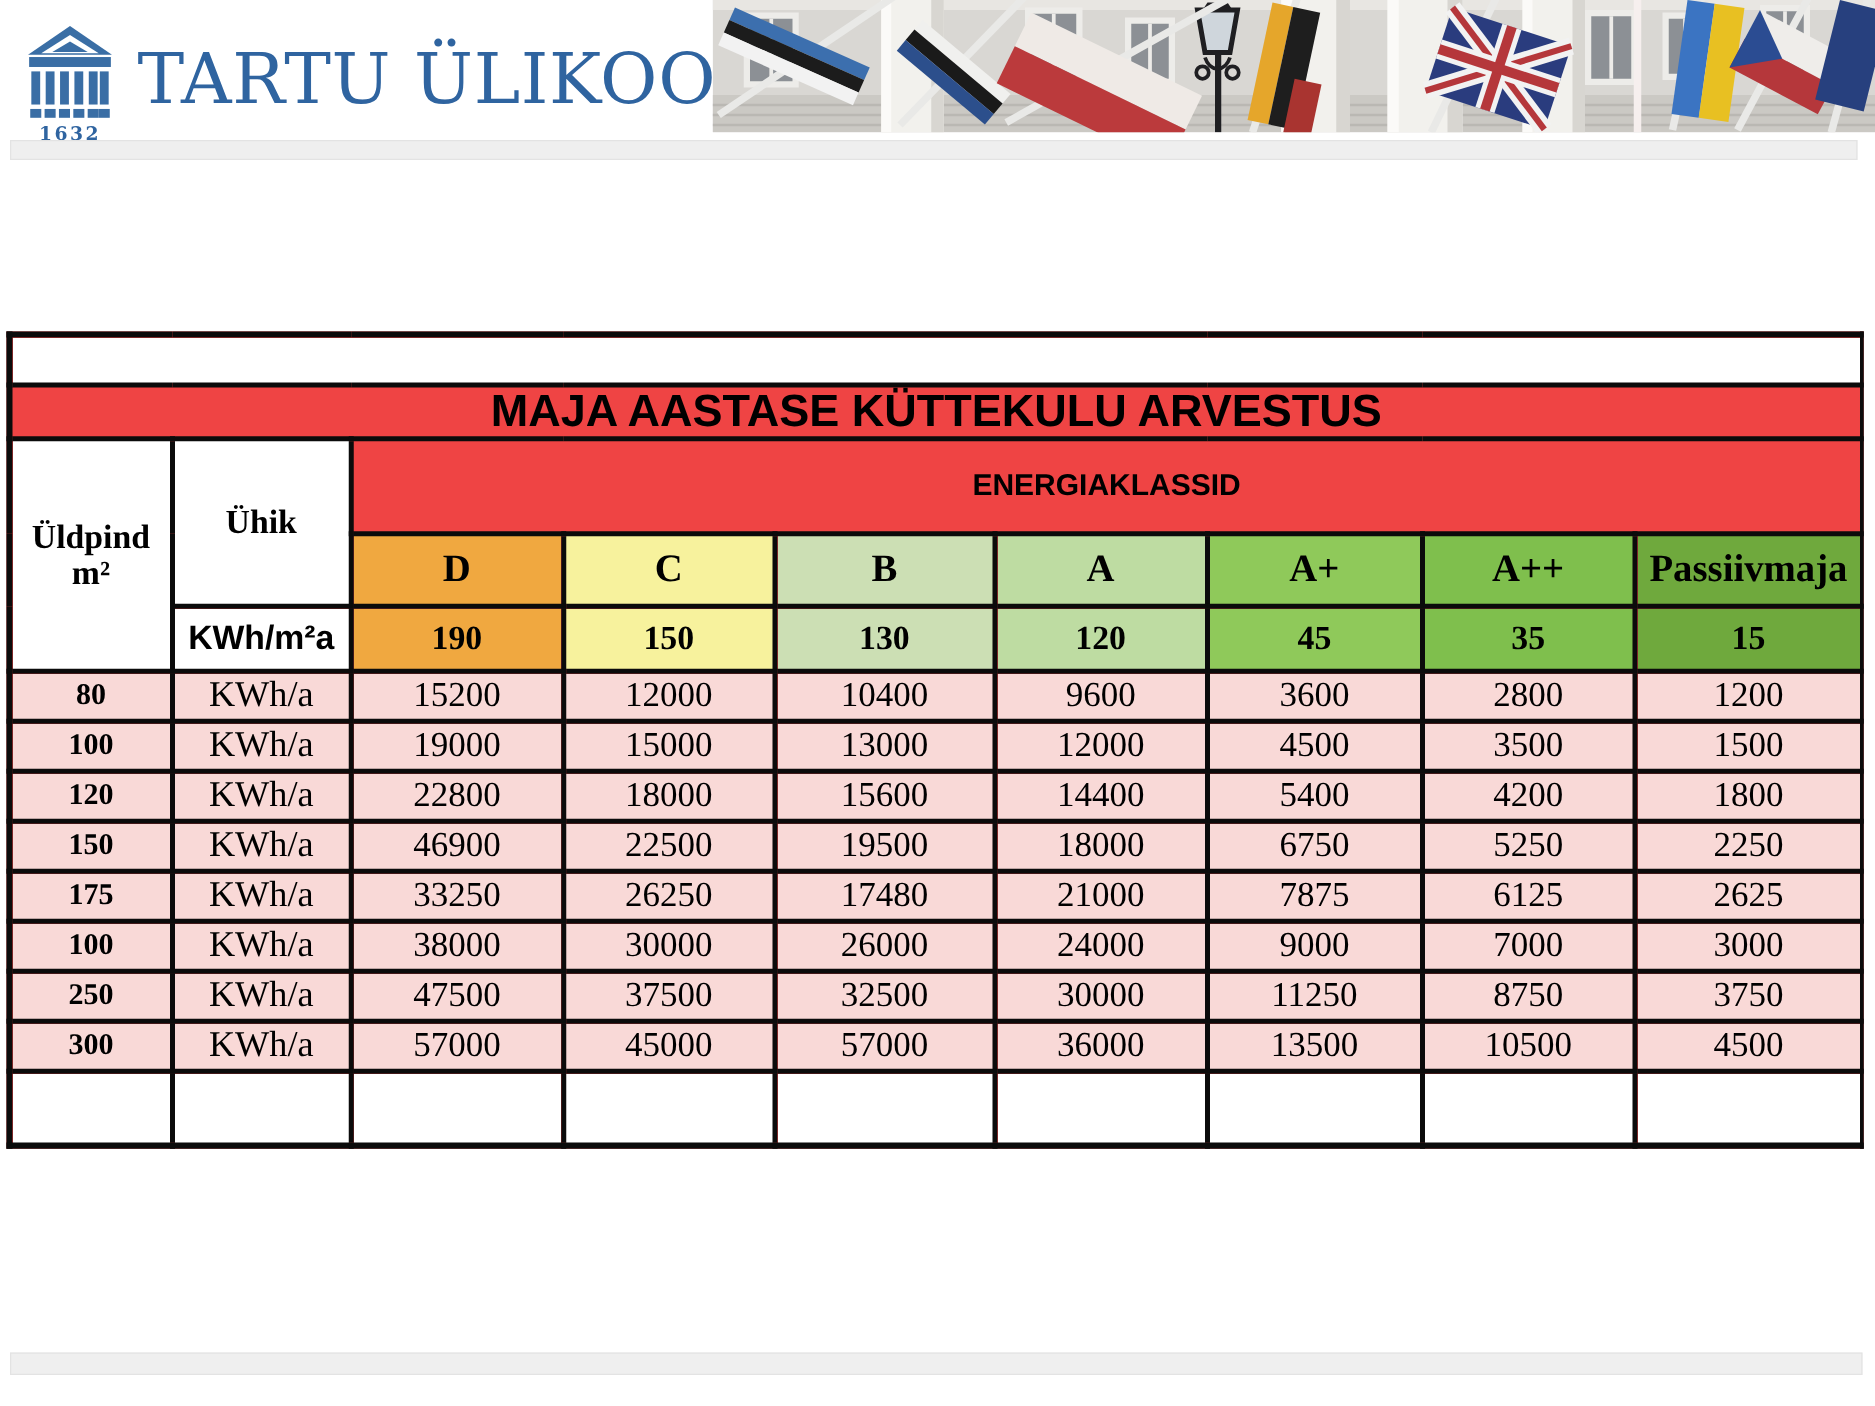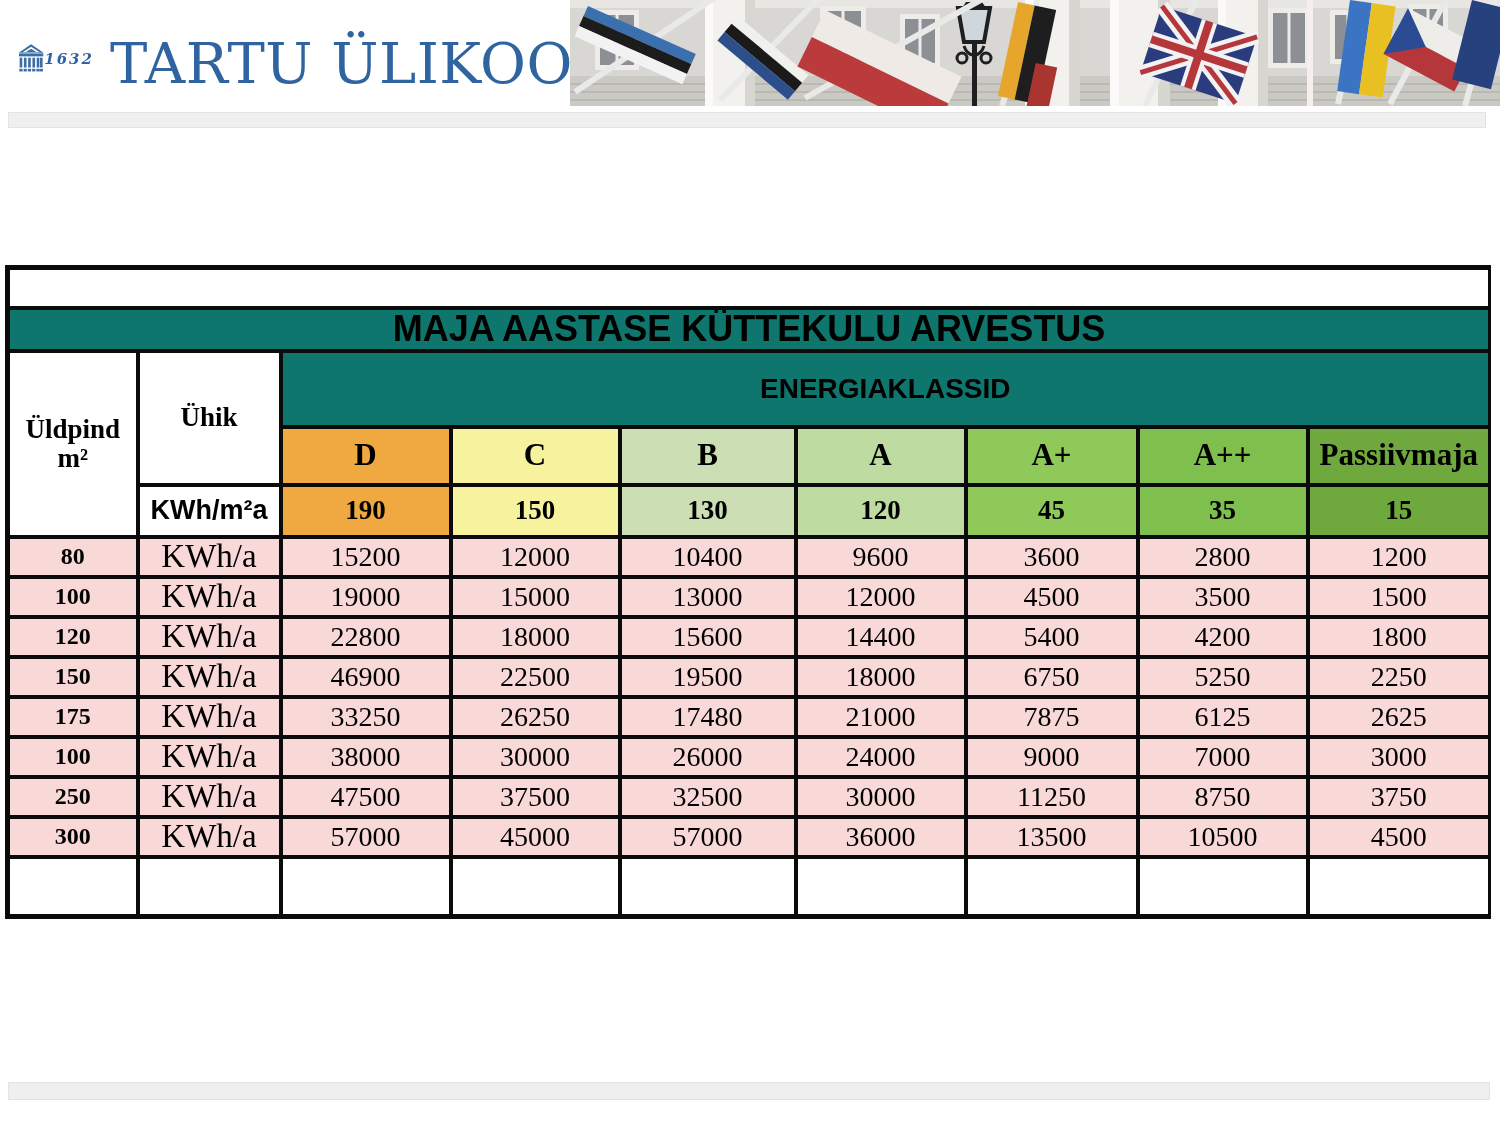--- a/index.html
+++ b/index.html
@@ -8,53 +8,53 @@
     --class-a-plus:#8FC95A; --class-a-plus-plus:#7FBF4D; --class-passiv:#6FA93D;
     --row-pink:#F9D9D7; --bar-gray:#EFEFEF; --border-black:#0B0B0B;
   }
   *{box-sizing:border-box;}
   html,body{margin:0;padding:0;background:#fff;}
   .page{position:relative;width:1500px;height:1125px;background:#ffffff;overflow:hidden;
         font-family:"Liberation Serif",serif;color:#000;}
 
   
   .logo{position:absolute;left:18px;top:20px;display:flex;align-items:flex-start;gap:16px;}
-  .logo-mark{display:flex;flex-direction:row;align-items:center;width:76px;font-style:italic;}
+  .logo-mark{display:flex;flex-direction:column;align-items:center;width:76px;}
   .logo-year{font-family:"DejaVu Serif",serif;font-weight:bold;color:var(--accent-blue);
              font-size:15px;letter-spacing:2px;margin-top:2px;}
   .logo-text{font-family:"DejaVu Serif",serif;color:var(--accent-blue);font-size:56px;
              line-height:1;margin-top:16px;letter-spacing:0.5px;white-space:nowrap;}
 
   .banner{position:absolute;left:570px;top:0;width:930px;height:106px;overflow:hidden;}
   .banner svg{display:block;}
 
   .bar{position:absolute;background:var(--bar-gray);border:1px solid #E3E3E3;}
   .bar-top{left:8px;top:112px;width:1478px;height:16px;}
   .bar-bottom{left:8px;top:1082px;width:1482px;height:18px;}
 
   
   .table-wrap{position:absolute;left:5px;top:265px;width:1486px;height:660px;overflow:hidden;}
   table.calc{table-layout:fixed;border-collapse:collapse;width:1483px;
-             border:5px solid var(--border-black);background:#0f766e;padding-left:16px;}
+             border:5px solid var(--border-black);background:#ef4444;padding-left:16px;}
   table.calc td{border:4px solid var(--border-black);text-align:center;vertical-align:middle;
                 padding:0;overflow:hidden;line-height:1.05;}
 
   tr.r-empty td{height:40px;background:#fff;}
   tr.r-title td{height:43px;font-family:"Liberation Sans",sans-serif;font-weight:bold;
                 font-size:36px;letter-spacing:0;}
-  td.group-header{font-family:"Liberation Sans",sans-serif;font-weight:bold;font-size:28px;}
+  td.group-header{font-family:"Liberation Sans",sans-serif;font-weight:bold;font-size:24px;}
   tr.r-h1 td{height:76px;}
   td.area-header{font-weight:bold;font-size:27px;line-height:1.2;background:#fff;}
   td.unit-header{font-weight:bold;font-size:27px;background:#fff;}
   tr.r-h2 td{height:58px;font-weight:bold;font-size:31px;}
   tr.r-h3 td{height:52px;font-weight:bold;font-size:27px;}
   td.per-unit-label{font-family:"Liberation Sans",sans-serif;font-weight:normal;font-size:25px;background:#fff;}
   tr.r-data td{height:40px;font-size:28px;background:var(--row-pink);}
   tr.r-data td.area-cell{font-weight:bold;font-size:24px;}
-  tr.r-data td.unit-cell{font-size:33px;font-family:Liberation Serif, serif;}
+  tr.r-data td.unit-cell{font-size:29px;font-family:Liberation Serif, serif;}
   tr.r-partial td{height:60px;background:#fff;}
 
   td.cD{background:var(--class-d);} td.cC{background:var(--class-c);}
   td.cB{background:var(--class-b);} td.cA{background:var(--class-a);}
   td.cAp{background:var(--class-a-plus);} td.cApp{background:var(--class-a-plus-plus);}
   td.cP{background:var(--class-passiv);}
 </style>
 </head>
 <body>
 

